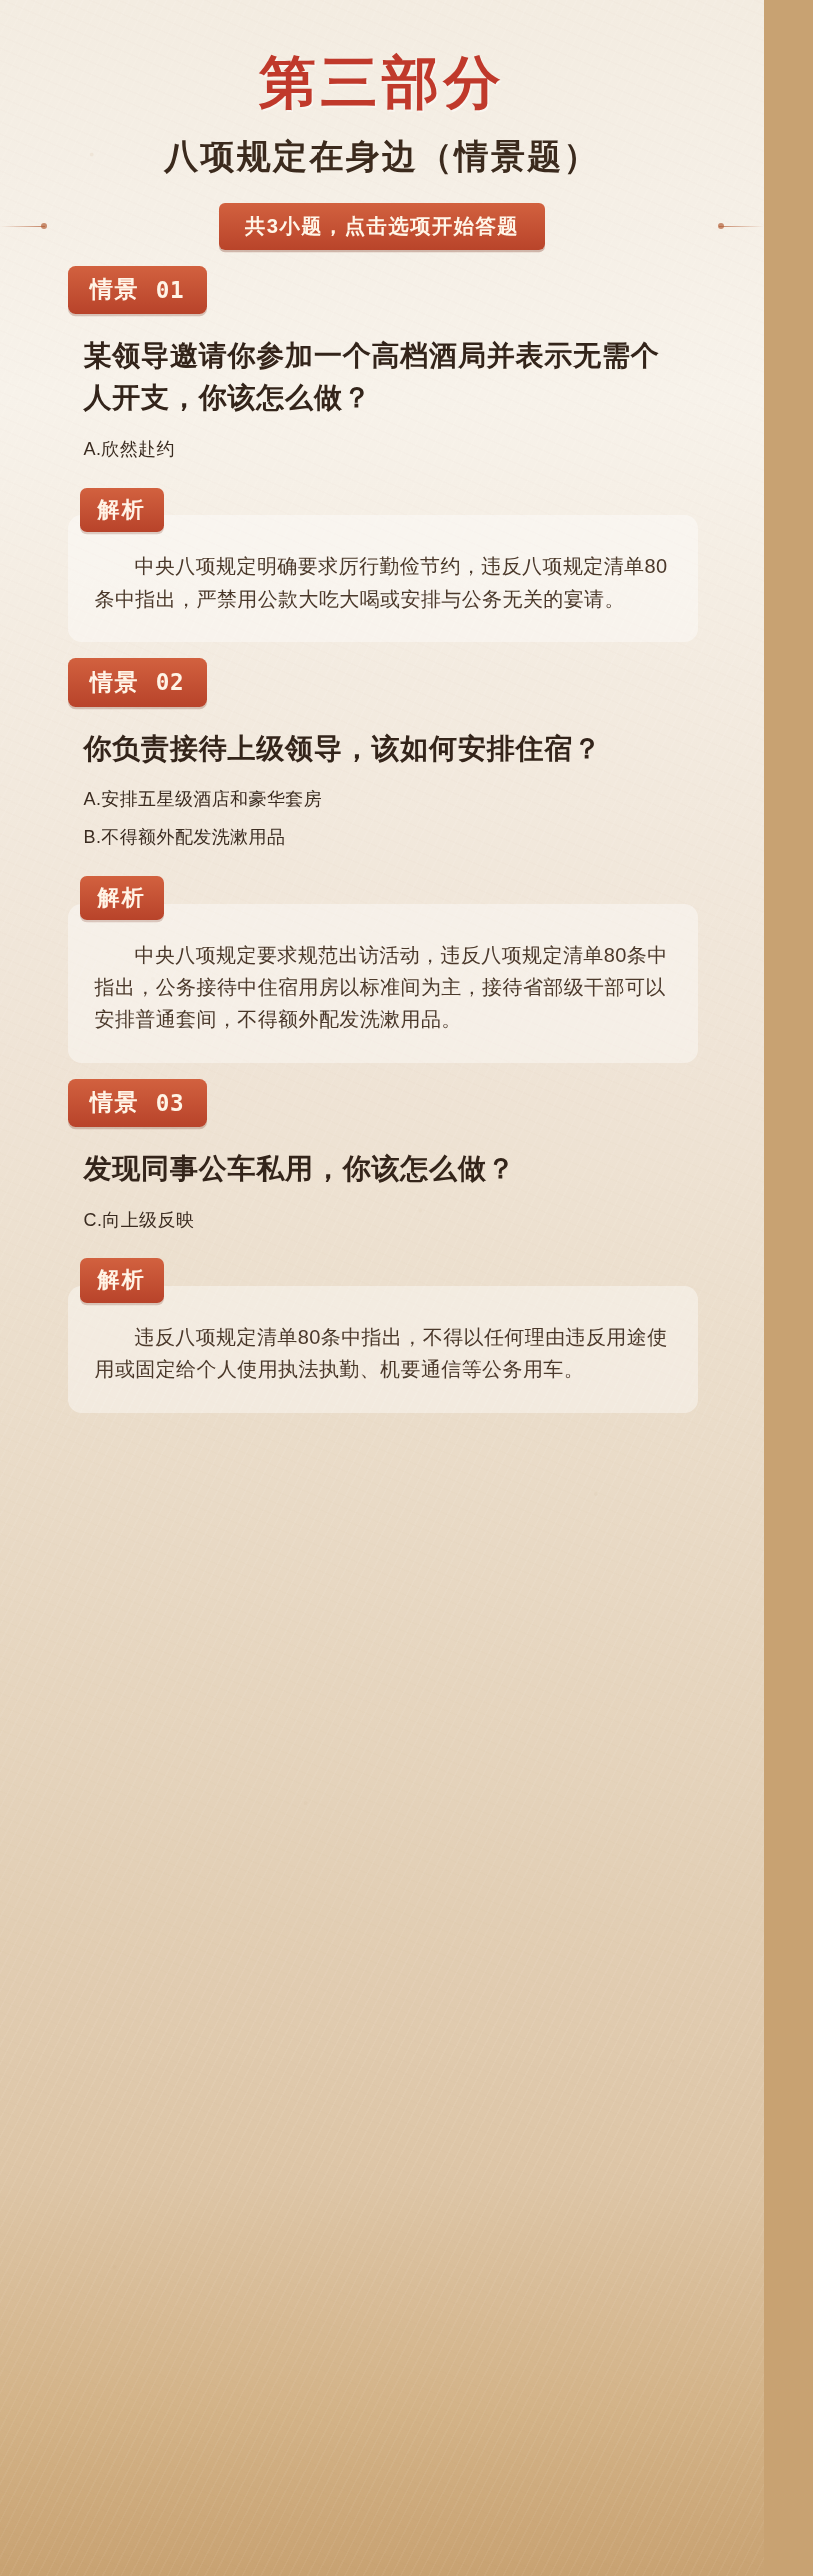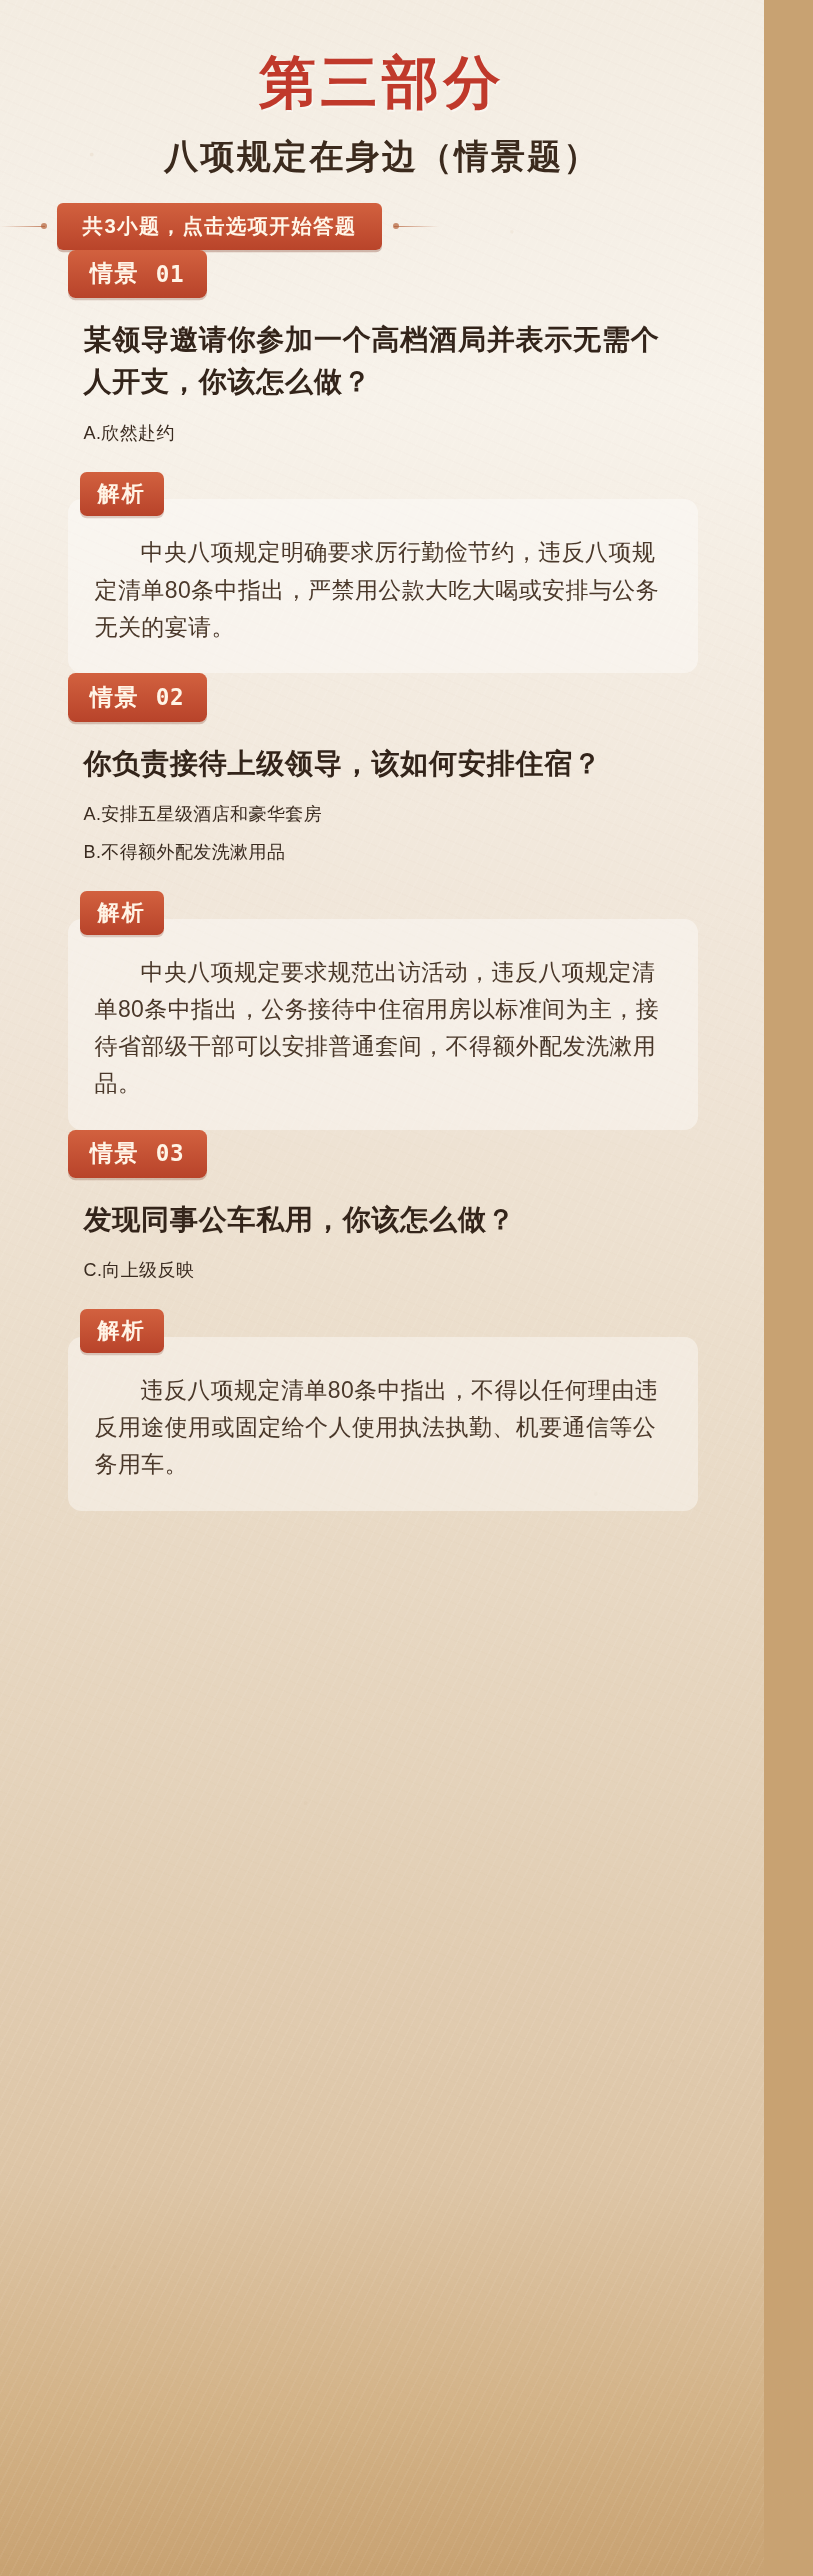--- a/index.html
+++ b/index.html
@@ -84,22 +84,22 @@
     font-family: "DejaVu Serif", serif;
     font-weight: bold;
     font-size: 34px;
     letter-spacing: 2.3px;
     color: #3b2a1d;
   }
   .tagline-wrap {
     margin-top: 22.6px;
     display: flex;
     align-items: center;
-    justify-content: flex-start;
-    gap: 12px;
+    justify-content: space-between;
+    gap: 4px;
   }
   .tagline {
     display: inline-block;
     background: linear-gradient(180deg,#d2613f 0%, #b9442a 100%);
     color: #fff6e8;
     font-size: 20.3px;
     font-weight: bold;
     letter-spacing: 1.5px;
     padding: 9.8px 25.6px;
     border-radius: 6px;
@@ -117,21 +117,21 @@
     position: absolute;
     top: -2.3px; right: -1.5px;
     width: 6px; height: 6px;
     border-radius: 50%;
     background: rgba(180,95,55,.7);
   }
   .flourish.right::after { right: auto; left: -1.5px; }
 
   
   .section {
-    margin: 0 auto;
+    margin: 16px auto;
     width: 693px;
   }
   .scene-tag {
     display: inline-flex;
     align-items: center;
     gap: 16.6px;
     background: linear-gradient(180deg,#d2613f 0%, #b8432a 100%);
     color: #fff4e6;
     font-weight: bold;
     font-size: 23px;
@@ -187,21 +187,21 @@
     border-radius: 6.8px;
     margin-left: 12px;
     box-shadow: 0 2.3px 0 rgba(120,50,30,.22);
     text-align: right;
   }
   .explain-body {
     margin-top: -16.6px;
     padding: 35px 27px 27px 27px;
     background: rgba(255,255,255,.40);
     border-radius: 13.6px;
-    font-size: 23px;
+    font-size: 20px;
     line-height: 1.62;
     color: #4a382a;
     text-indent: 2em;
     letter-spacing: 0.4px;
   }
 
   .bottom-space { height: 90px; }
 </style>
 </head>
 <body>

